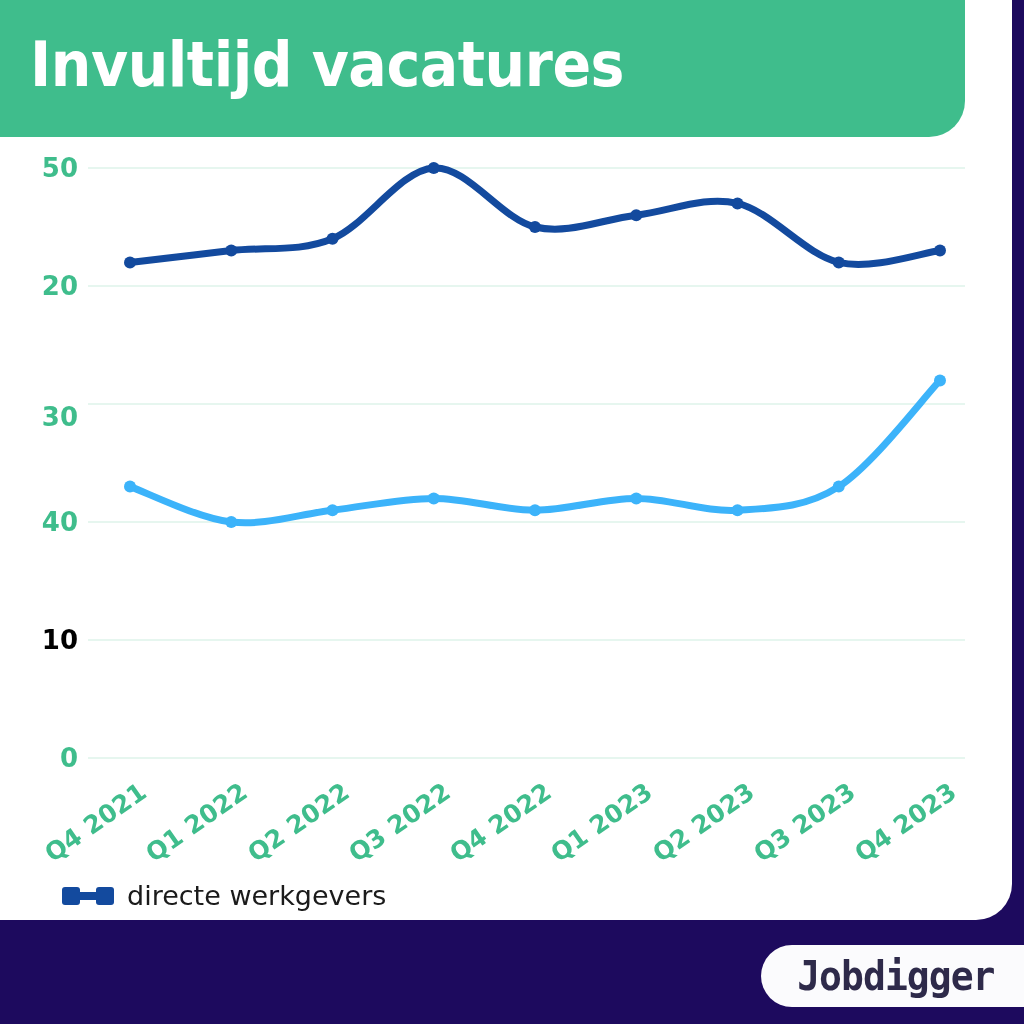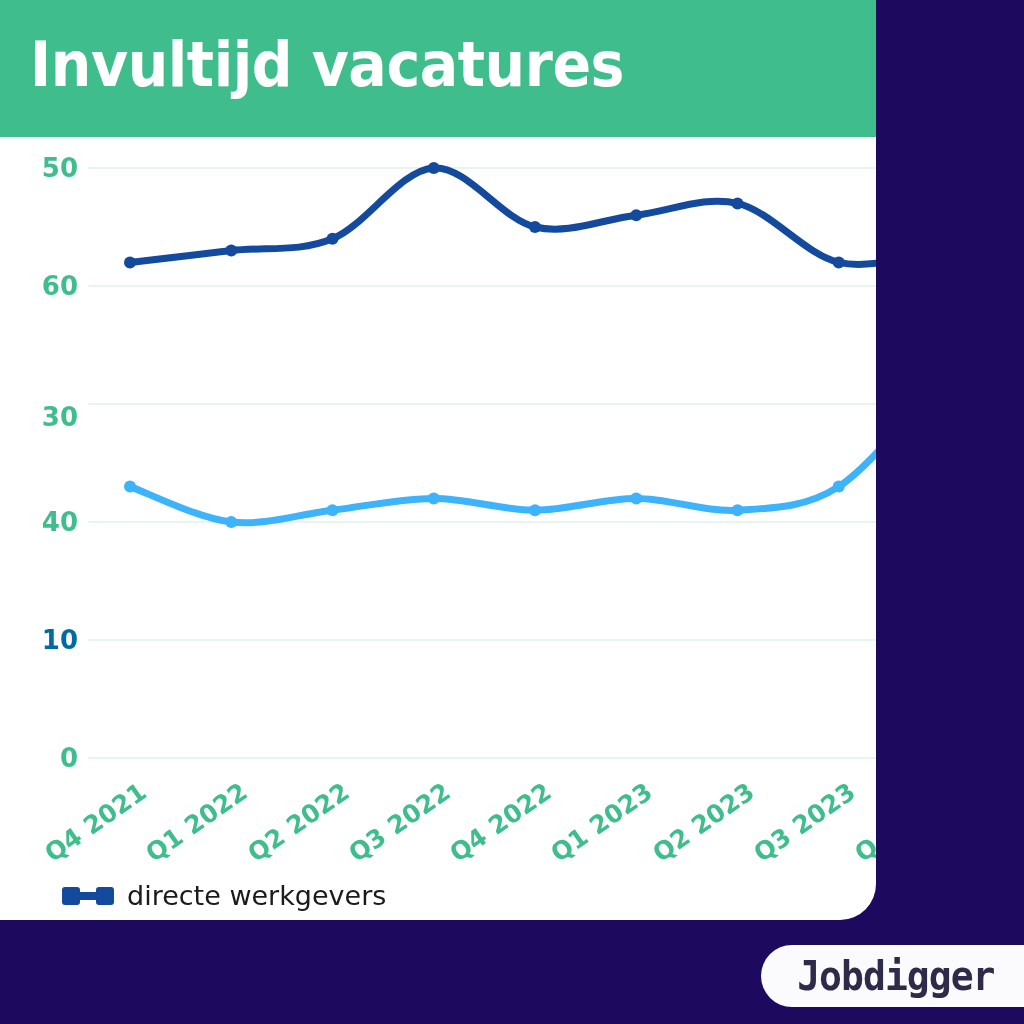--- a/index.html
+++ b/index.html
@@ -19,21 +19,21 @@
     position: absolute;
     inset: 0;
     background: #1d0a5e;
   }
 
   
   .card {
     position: absolute;
     left: 0;
     top: 0;
-    width: 876px;
+    width: 1012px;
     height: 920px;
     background: #ffffff;
     border-bottom-right-radius: 36px;
     overflow: hidden;
   }
 
   
   .header {
     position: absolute;
     left: 0;
@@ -209,30 +209,30 @@
           <div class="gridline" style="top: 384px; background: rgb(230, 246, 239);"></div>
           <div class="gridline" style="top: 266px; background: rgb(230, 246, 239);"></div>
           <div class="gridline" style="top: 148px; background: rgb(230, 246, 239);"></div>
           <div class="gridline" style="top: 30px; background: rgb(230, 246, 239);"></div>
         </div>
       <div class="yticks" id="yticks">
           <div class="ytick-wrap" style="top: 621px;">
             <div class="ytick" style="color: rgb(63, 189, 140);">0</div>
           </div>
           <div class="ytick-wrap" style="top: 503px;">
-            <div class="ytick" style="color: #0369a1;">10</div>
+            <div class="ytick" style="color: #000000;">10</div>
           </div>
           <div class="ytick-wrap" style="top: 385px;">
             <div class="ytick" style="color: rgb(63, 189, 140);">40</div>
           </div>
           <div class="ytick-wrap" style="top: 267px;">
             <div class="ytick" style="color: rgb(63, 189, 140); margin-top: 13px;">30</div>
           </div>
           <div class="ytick-wrap" style="top: 149px;">
-            <div class="ytick" style="color: rgb(63, 189, 140);">60</div>
+            <div class="ytick" style="color: rgb(63, 189, 140);">20</div>
           </div>
           <div class="ytick-wrap" style="top: 31px;">
             <div class="ytick" style="color: rgb(63, 189, 140);">50</div>
           </div>
         </div>
       <svg class="svg-lines" id="svg-lines" width="965" height="783">
           <path d="M 130.00 125.40 C 146.88 123.43, 197.50 117.53, 231.25 113.60 C 265.00 109.67, 298.75 115.57, 332.50 101.80 C 366.25 88.03, 400.00 32.97, 433.75 31.00 C 467.50 29.03, 501.25 82.13, 535.00 90.00 C 568.75 97.87, 602.50 82.13, 636.25 78.20 C 670.00 74.27, 703.75 58.53, 737.50 66.40 C 771.25 74.27, 805.00 117.53, 838.75 125.40 C 872.50 133.27, 923.13 115.57, 940.00 113.60" fill="none" stroke="#134a9e" stroke-width="7" stroke-linecap="round" stroke-linejoin="round"></path>
           <circle cx="130.00" cy="125.40" r="6" fill="#134a9e"></circle>
           <circle cx="231.25" cy="113.60" r="6" fill="#134a9e"></circle>
           <circle cx="332.50" cy="101.80" r="6" fill="#134a9e"></circle>

